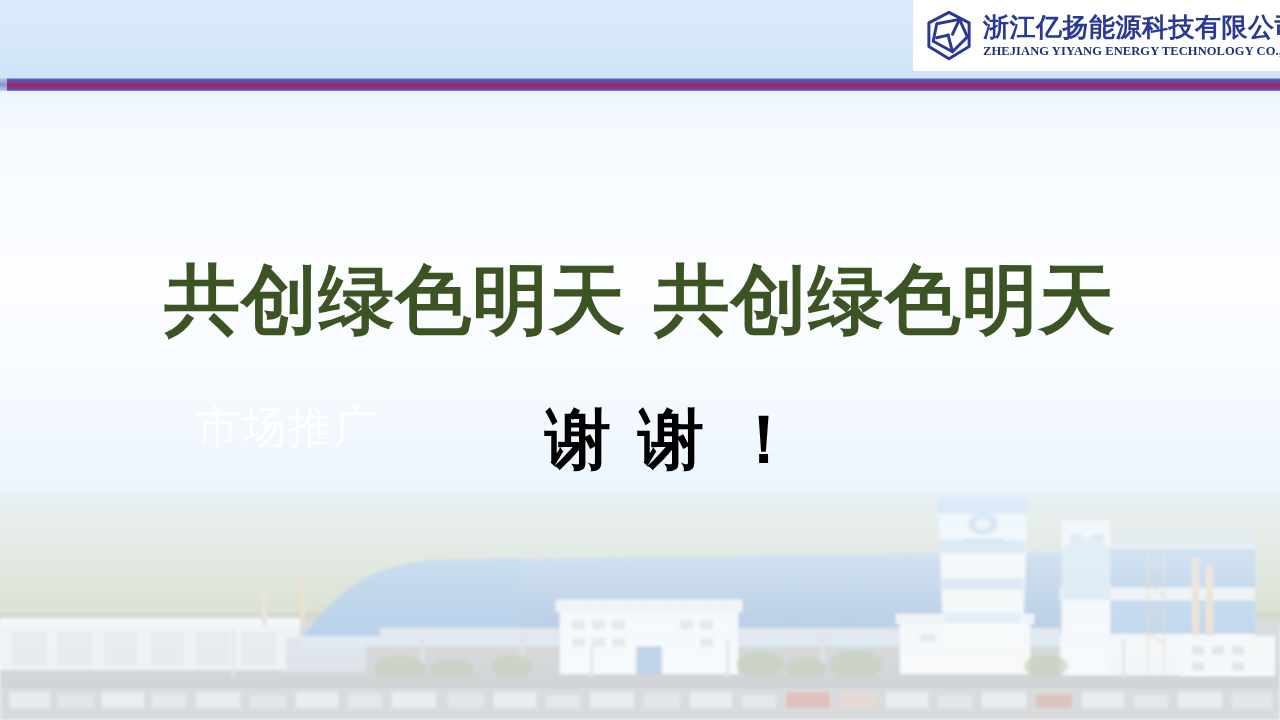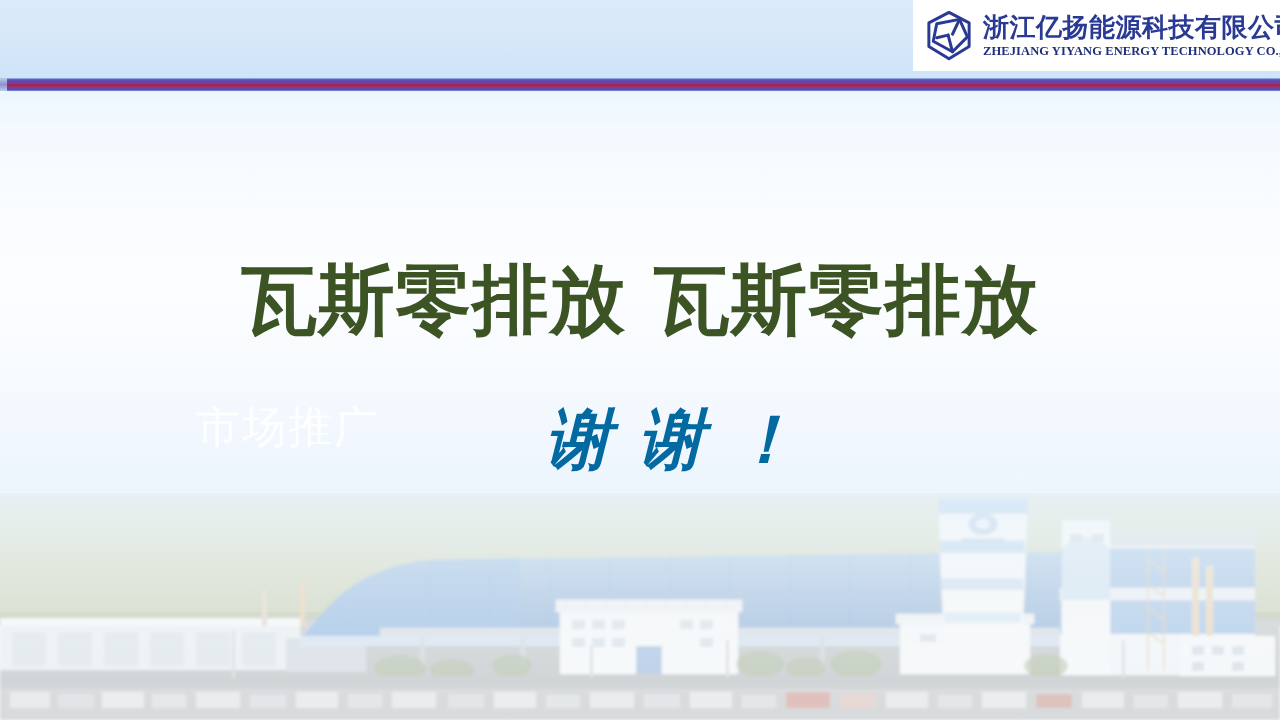--- a/index.html
+++ b/index.html
@@ -158,27 +158,26 @@
   }
   .thanks {
     position: absolute;
     left: 0; top: 405px;
     width: 1280px;
     z-index: 10;
     text-align: center;
     font-family: "DejaVu Sans", "Liberation Sans", sans-serif;
     font-size: 66px;
     font-weight: bold;
-    color: #0369a1;
+    color: #000000;
     letter-spacing: 2px;
     line-height: 1.05;
     white-space: nowrap;
     padding-left: 64px;
     box-sizing: border-box;
-    font-style: italic;
   }
 </style>
 </head>
 <body>
 
 <div id="slide">
 
   <svg class="bg-photo" viewBox="0 0 1280 720" preserveAspectRatio="none" aria-hidden="true">
     <defs>
       <linearGradient id="skyGrad" x1="0" y1="0" x2="0" y2="1">
@@ -408,17 +407,17 @@
       </g>
     </svg>
     <div class="logo-text-block">
       <div class="logo-cn">浙江亿扬能源科技有限公司</div>
       <div class="logo-en">ZHEJIANG YIYANG ENERGY TECHNOLOGY CO., LTD.</div>
     </div>
   </div>
 
   <div class="watermark">市场推广</div>
 
-  <div class="headline">瓦斯零排放  瓦斯零排放</div>
+  <div class="headline">共创绿色明天  共创绿色明天</div>
 
   <div class="thanks">谢  谢 ！</div>
 
 </div>
 
 </body></html>

